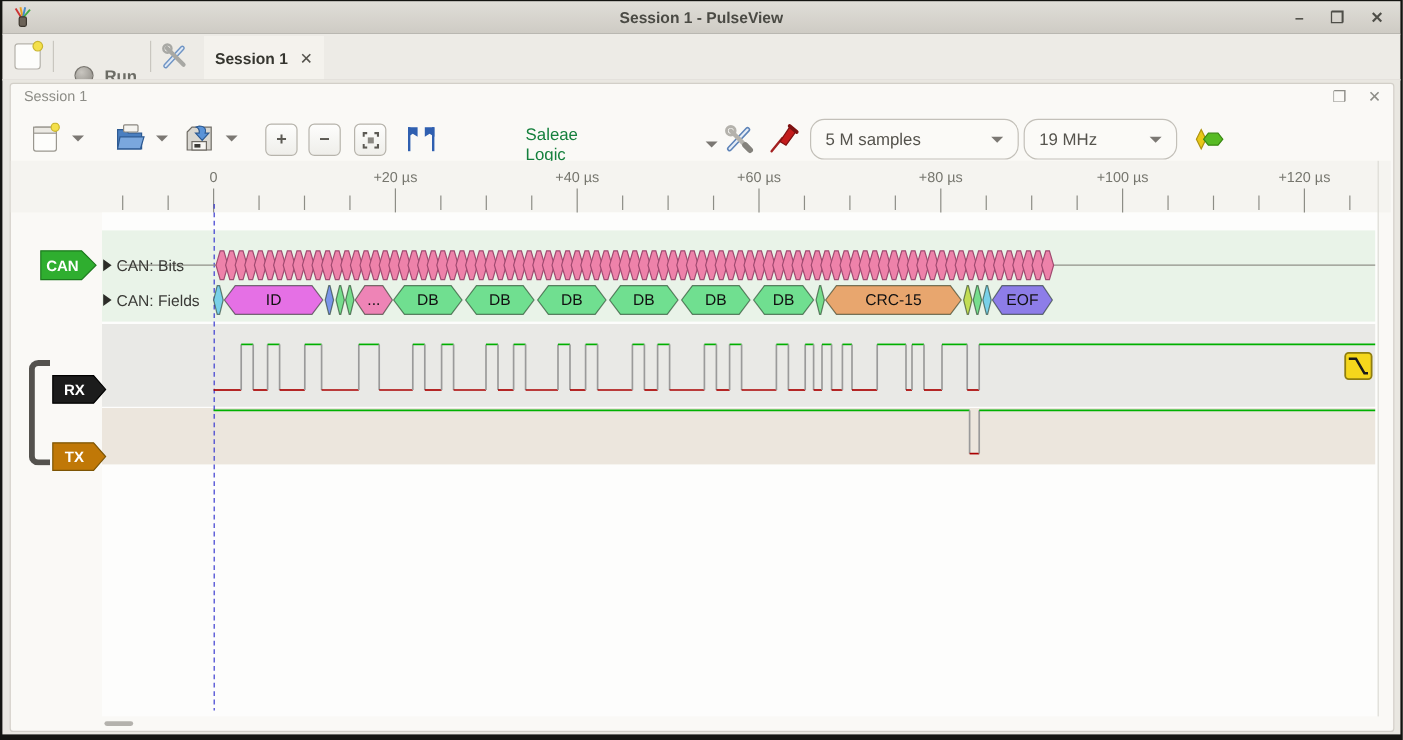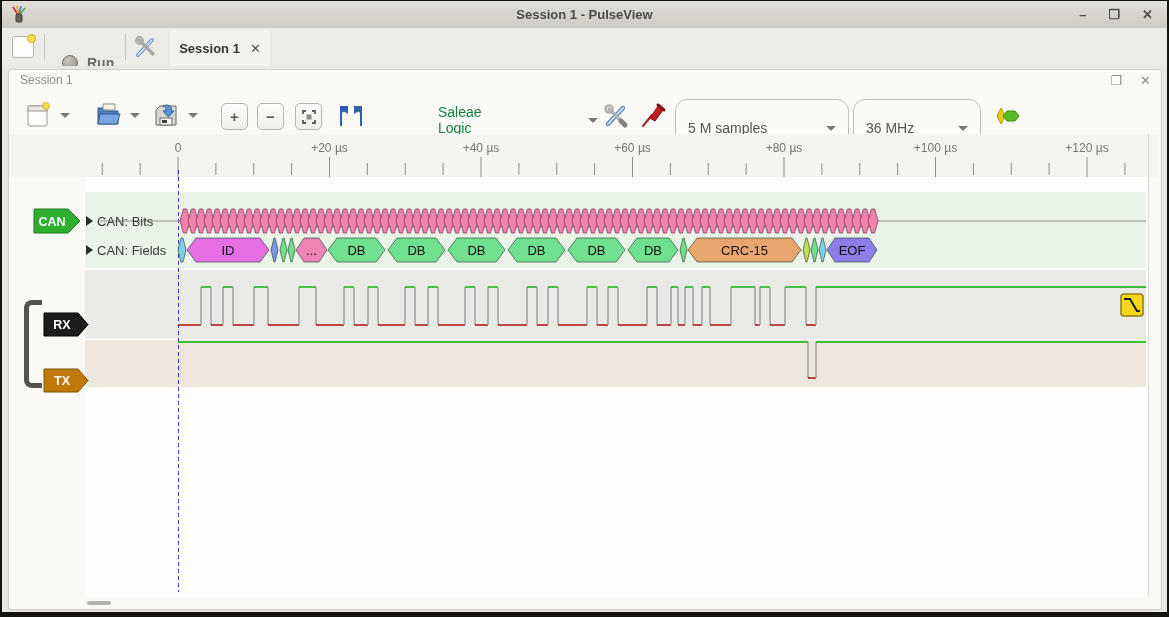--- a/index.html
+++ b/index.html
@@ -35,21 +35,21 @@
   #dock{left:8px;top:69px;width:1152px;height:539px;background:#faf9f6;border:1px solid #d2cfc8;border-radius:3px;}
   #dock-title{left:20px;top:73px;font-size:12px;color:#8d8d87;}
   #dock-controls{right:18px;top:73px;display:flex;gap:18px;font-size:13px;color:#8d8d87;}
 
   
   .caret{width:0;height:0;border-left:5px solid transparent;border-right:5px solid transparent;border-top:5px solid #7b7873;}
   .sq-btn{position:absolute;width:25px;height:25px;border:1px solid #b7b4ac;border-radius:5px;
     background:linear-gradient(#fdfdfc,#efeeea);display:flex;align-items:center;justify-content:center;
     color:#5c5a54;font-size:15px;font-weight:bold;}
   .combo{position:absolute;height:32px;border:1px solid #c3c0b9;border-radius:12px;background:#fbfaf7;
-    display:flex;align-items:center;justify-content:space-between;padding:12px 12px;font-size:14px;color:#55534d;}
+    display:flex;align-items:center;justify-content:space-between;padding:0 12px;font-size:14px;color:#55534d;}
   #device-combo{position:absolute;display:flex;align-items:center;font-size:14px;color:#15803d;}
 
   
   #ruler-bg{left:9px;top:134px;width:1150px;height:43px;background:#f5f4f0;}
   #trace-bg{left:85px;top:177px;width:1063px;height:420px;background:#fdfdfc;}
   #decode-bg{left:85px;top:192px;width:1061px;height:76px;background:#e9f3e8;}
   #rx-bg{left:85px;top:270px;width:1061px;height:69px;background:#e9e9e6;}
   #tx-bg{left:85px;top:340px;width:1061px;height:47px;background:#ece6dd;}
   #right-split{left:1148px;top:134px;width:1px;height:463px;background:#ddDbd5;}
   #hscroll-thumb{left:87px;top:601px;width:24px;height:4px;background:#b4b2ad;border-radius:2px;}
@@ -187,21 +187,21 @@
       <path d="M11 17 L19 5 L24 9 L16 20 Z" fill="#c41c1c" stroke="#7e1111"></path>
       <path d="M19 4 L25 9" stroke="#7e1111" stroke-width="3" stroke-linecap="round"></path>
     </svg>
   </span>
 
   <div class="combo" style="left:675px;top:99px;width:148px">
     <span>5 M samples</span>
     <span class="caret"></span>
   </div>
   <div class="combo" style="left:853px;top:99px;width:102px">
-    <span>36 MHz</span>
+    <span>19 MHz</span>
     <span class="caret"></span>
   </div>
 
   <span class="abs" style="left:995px;top:106px">
     <svg width="30" height="20" viewBox="0 0 30 20">
       <path d="M6 2 L10 10 L6 18 L2 10 Z" fill="#e8c818" stroke="#b09410"></path>
       <path d="M12 5 L20 5 L24 10 L20 15 L12 15 L8 10 Z" fill="#57bb24" stroke="#3a8a12"></path>
     </svg>
   </span>
 

